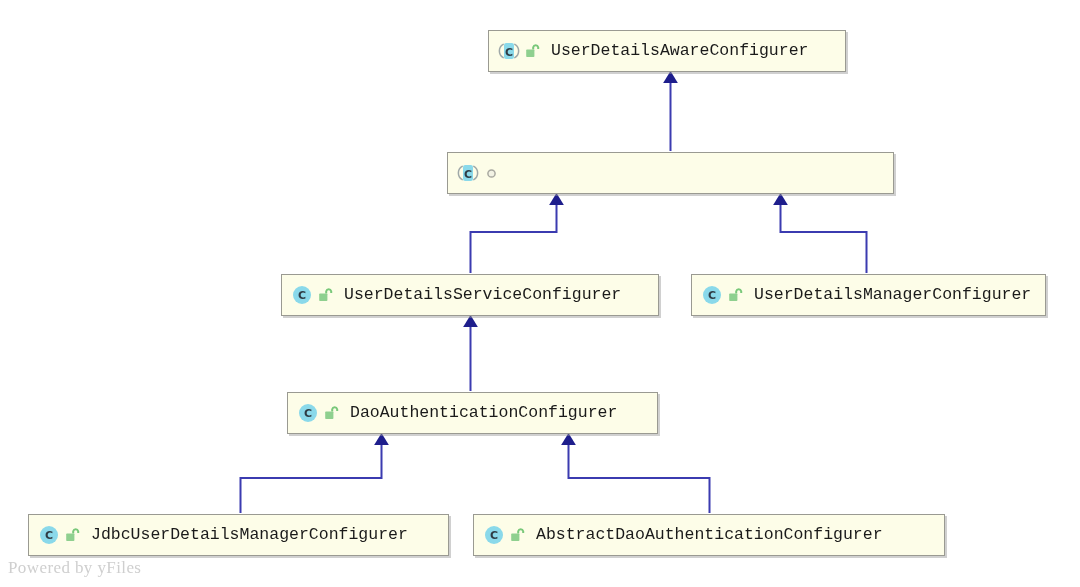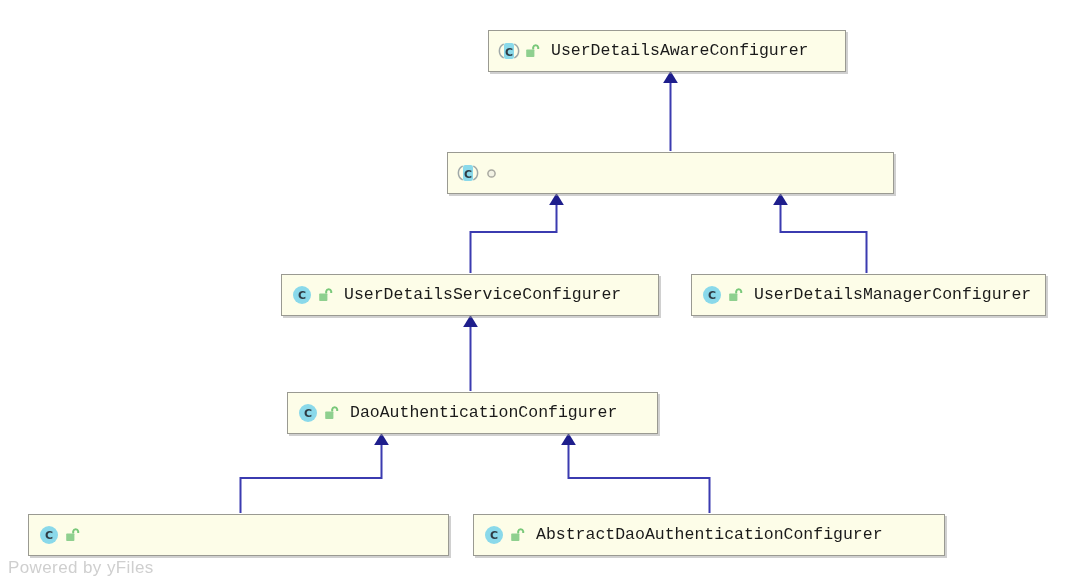--- a/index.html
+++ b/index.html
@@ -65,21 +65,21 @@
     width: 11px;
     height: 11px;
     display: block;
     margin-left: 7px;
   }
   
   #watermark {
     position: absolute;
     left: 8px;
     top: 558px;
-    font-family: Liberation Sans, sans-serif;
+    font-family: Liberation Serif, serif;
     font-size: 17px;
     color: #cfcfcf;
     letter-spacing: 0.4px;
     user-select: none;
   }
 </style>
 </head>
 <body>
 
 <div id="diagram-root">
@@ -204,20 +204,21 @@
         <circle cx="11" cy="11" r="9" fill="#8ad9ea"></circle>
         <text x="11" y="15.4" text-anchor="middle" font-family="DejaVu Sans, sans-serif" font-size="11" font-weight="bold" fill="#2f3c44">C</text>
       </svg>
     </span>
     <span class="icon-wrap">
       <svg class="icon-lock" viewBox="0 0 15 16" xmlns="http://www.w3.org/2000/svg">
         <path d="M8.2,6.6 L8.2,4.2 A2.6,2.6 0 0 1 13.2,4.2 L13.2,6.0" fill="none" stroke="#79c87a" stroke-width="2"></path>
         <rect x="1.2" y="6.4" width="8.2" height="7.6" rx="0.8" fill="#8fd08f"></rect>
       </svg>
     </span>
+    <span class="node-label">JdbcUserDetailsManagerConfigurer</span>
   </div>
 
   <div class="class-node" style="left:473px; top:514px; width:472px; height:42px;">
     <span class="icon-wrap">
       <svg class="icon-class" viewBox="0 0 22 22" xmlns="http://www.w3.org/2000/svg">
         <circle cx="11" cy="11" r="9" fill="#8ad9ea"></circle>
         <text x="11" y="15.4" text-anchor="middle" font-family="DejaVu Sans, sans-serif" font-size="11" font-weight="bold" fill="#2f3c44">C</text>
       </svg>
     </span>
     <span class="icon-wrap">

